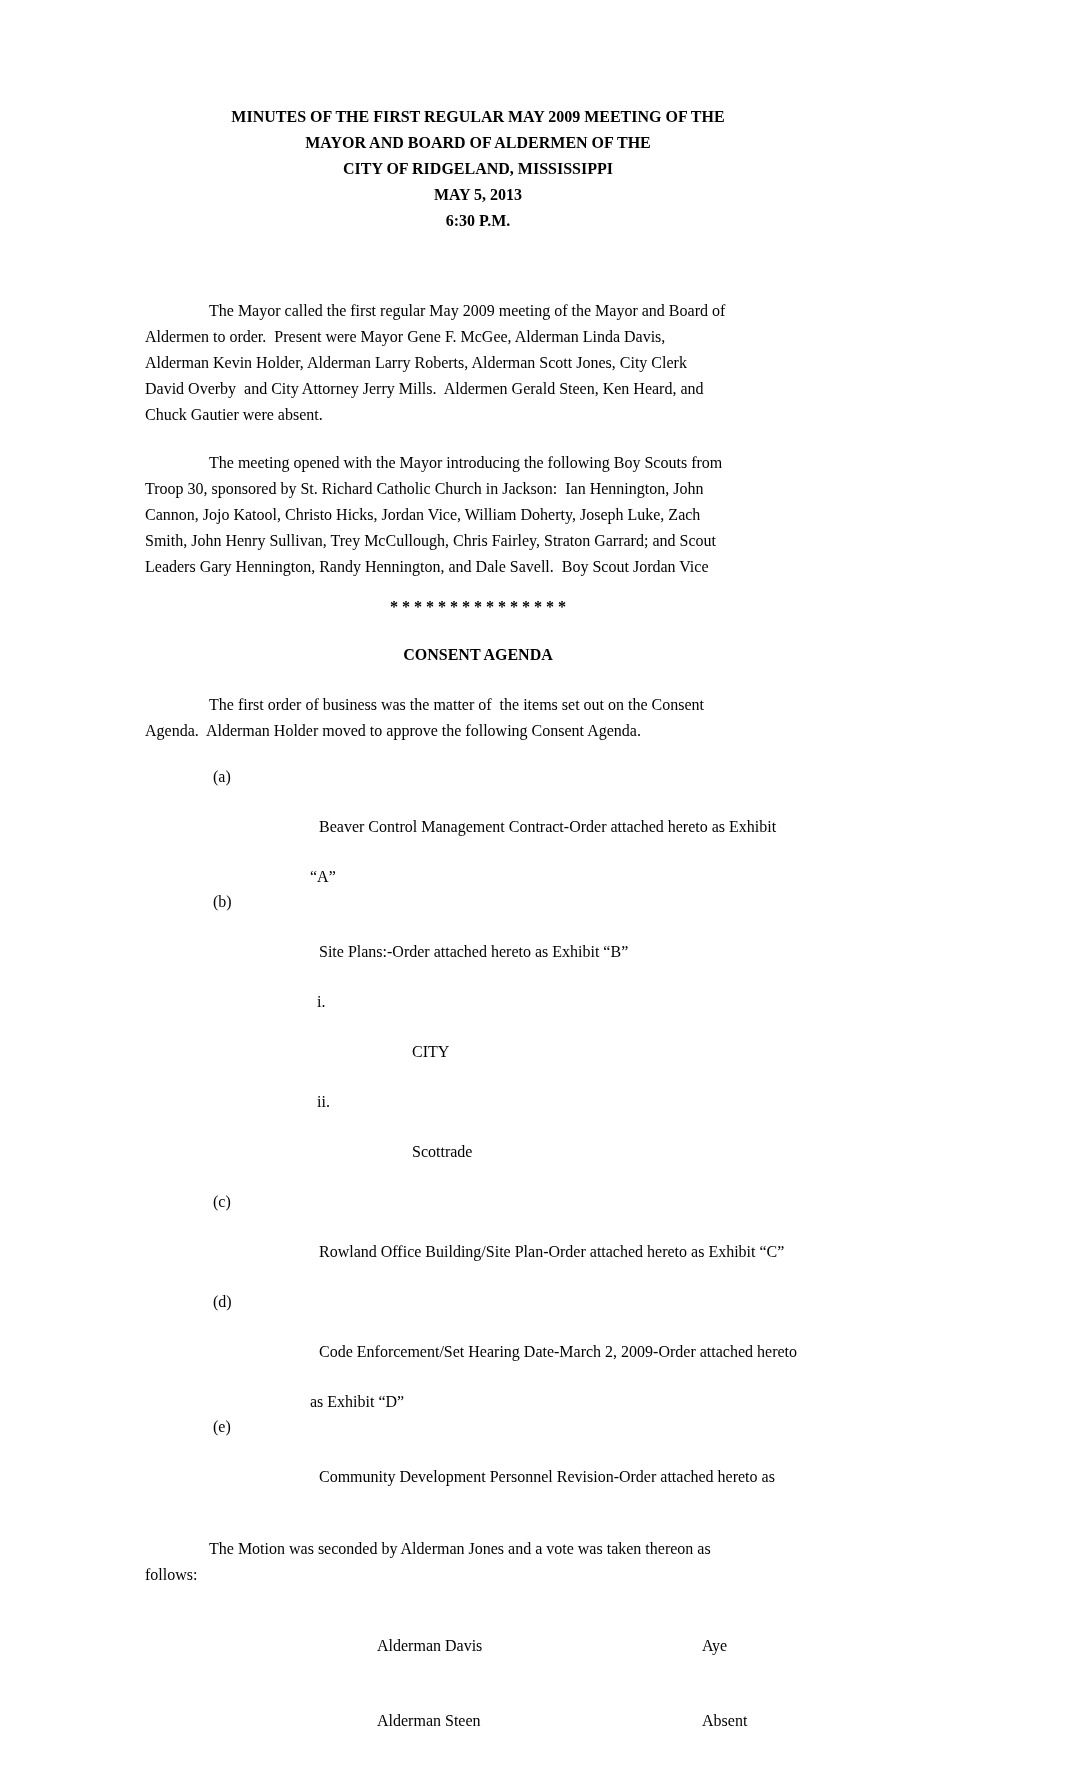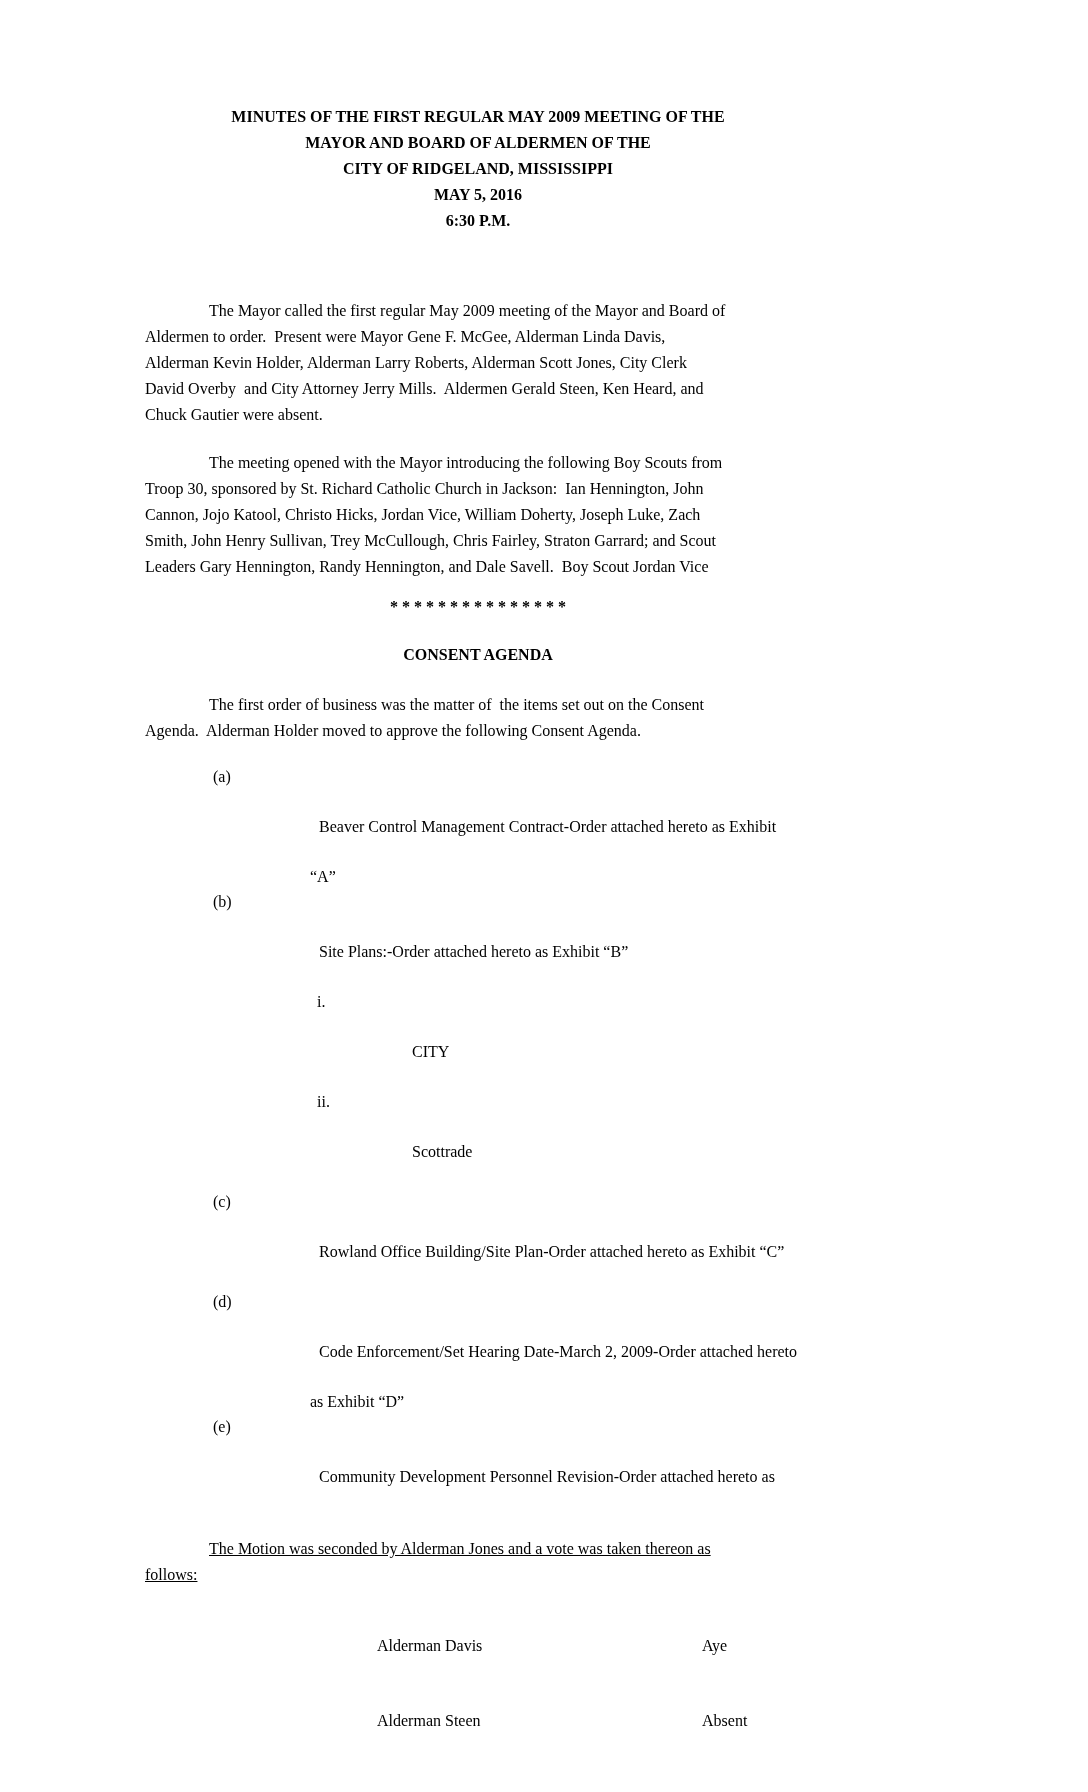--- a/index.html
+++ b/index.html
@@ -30,37 +30,37 @@
 
   .agenda-list { margin-top: 20px; }
   .agenda-list .line { line-height: 25px; }
   .agenda-row { position: relative; padding-left: 142px; }
   .agenda-row .agenda-label { position: absolute; left: 68px; top: 0; }
   .agenda-cont { padding-left: 165px; }
   .agenda-cont:empty { display: none; }
   .agenda-sub { position: relative; padding-left: 235px; }
   .agenda-sub .agenda-sub-label { position: absolute; left: 172px; top: 0; }
 
-  .motion { margin-top: 22px; text-decoration: underline; }
+  .motion { margin-top: 22px; }
 
   .vote-table { margin-top: 20px; }
   .vote-row { padding-left: 200px; line-height: 25px; white-space: pre; }
   .vote-name { display: inline-block; width: 325px; }
 </style>
 </head>
 <body>
 
 <div class="page">
   <div class="content">
 
     <div class="center-narrow bold">
       <div class="line">MINUTES OF THE FIRST REGULAR MAY 2009 MEETING OF THE</div>
       <div class="line">MAYOR AND BOARD OF ALDERMEN OF THE</div>
       <div class="line">CITY OF RIDGELAND, MISSISSIPPI</div>
-      <div class="line">MAY 5, 2016</div>
+      <div class="line">MAY 5, 2013</div>
       <div class="line">6:30 P.M.</div>
     </div>
 
     <div class="para para-first">
       <div class="line first-line">The Mayor called the first regular May 2009 meeting of the Mayor and Board of</div>
       <div class="line">Aldermen to order.  Present were Mayor Gene F. McGee, Alderman Linda Davis,</div>
       <div class="line">Alderman Kevin Holder, Alderman Larry Roberts, Alderman Scott Jones, City Clerk</div>
       <div class="line">David Overby  and City Attorney Jerry Mills.  Aldermen Gerald Steen, Ken Heard, and</div>
       <div class="line">Chuck Gautier were absent.</div>
     </div>

